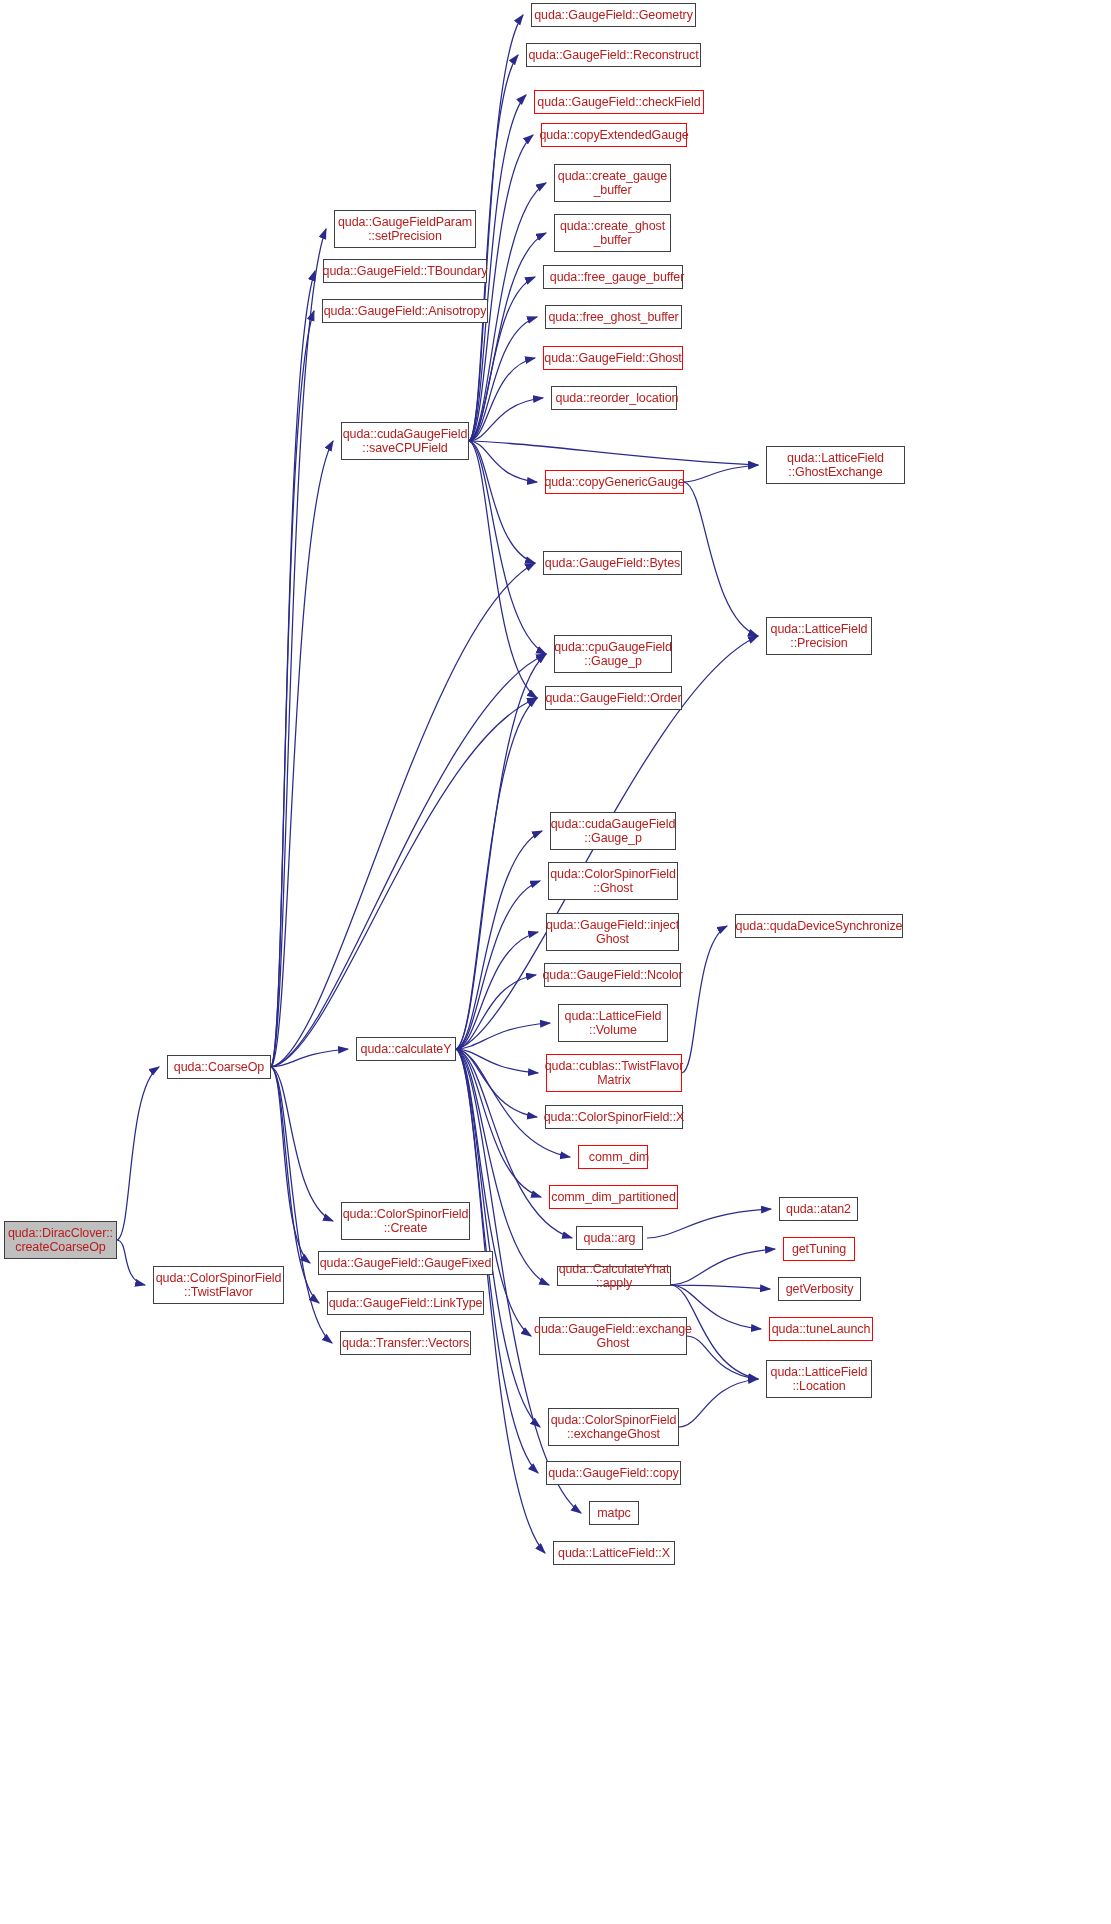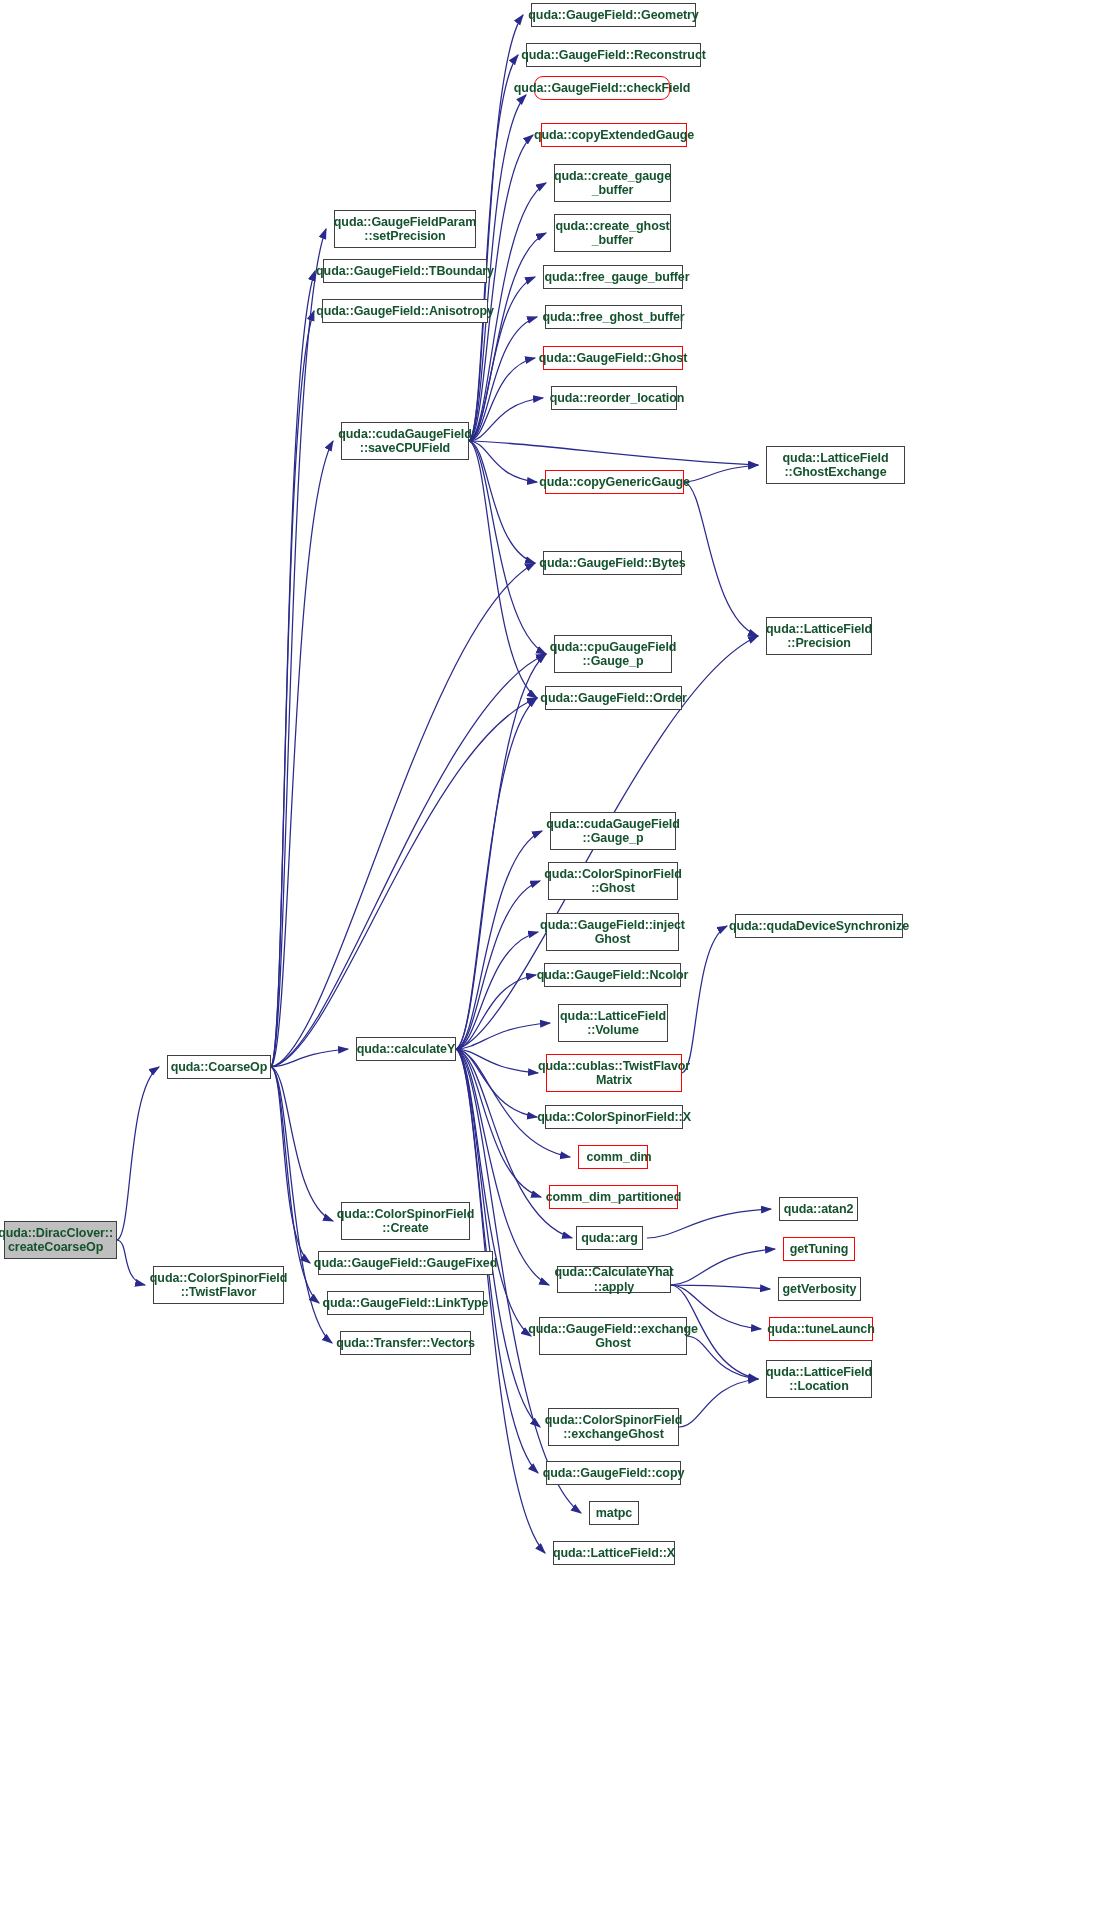--- a/index.html
+++ b/index.html
@@ -1,21 +1,21 @@
 <!DOCTYPE html>
 <html><head>
 <meta charset="utf-8">
 <style>
   html,body{margin:0;padding:0;background:#ffffff;}
   body{font-family:"Liberation Sans",sans-serif;}
   #canvas{position:relative;width:1111px;height:1924px;background:#fff;overflow:hidden;}
   svg.edges{position:absolute;left:0;top:0;width:1111px;height:1924px;pointer-events:none;}
   .node{position:absolute;box-sizing:border-box;display:flex;align-items:center;justify-content:center;
-        text-align:center;background:#ffffff;border:1px solid #404040;color:#14532d;
-        font-size:12.5px;line-height:14.5px;letter-spacing:-0.1px;white-space:pre;font-weight:bold;}
+        text-align:center;background:#ffffff;border:1px solid #404040;color:#b91c1c;
+        font-size:12.5px;line-height:14.5px;letter-spacing:-0.1px;white-space:pre;}
   .node.red{border-color:#ff0000;}
   .node.root{background:#bfbfbf;border-color:#404040;}
   .node span{display:block;padding:0 3px;}
 </style>
 </head>
 <body>
 
 <div id="canvas">
   <svg class="edges" id="edge-layer" viewBox="0 0 1111 1924" xmlns="http://www.w3.org/2000/svg">
     <defs>
@@ -80,21 +80,21 @@
         <path d="M671,1285 C699.119,1285.96 705.694,1284.6 770,1289" fill="none" stroke="#2a2a8c" stroke-width="1.25" marker-end="url(#arrow)"></path>
         <path d="M671,1285 C697.1659999999999,1286.1616 701.716,1323.676 761,1329" fill="none" stroke="#2a2a8c" stroke-width="1.25" marker-end="url(#arrow)"></path>
         <path d="M671,1285 C696.515,1287.4816 700.39,1367.626 758,1379" fill="none" stroke="#2a2a8c" stroke-width="1.25" marker-end="url(#arrow)"></path>
         <path d="M687,1336 C709.043,1337.1352 709.318,1373.797 758,1379" fill="none" stroke="#2a2a8c" stroke-width="1.25" marker-end="url(#arrow)"></path>
         <path d="M679,1427 C702.779,1425.7328 704.854,1384.808 758,1379" fill="none" stroke="#2a2a8c" stroke-width="1.25" marker-end="url(#arrow)"></path>
       </g>
   </svg>
   <div id="node-layer">
       <div class="node" style="left: 531px; top: 3px; width: 165px; height: 24px;"><span>quda::GaugeField::Geometry</span></div>
       <div class="node" style="left: 526px; top: 43px; width: 175px; height: 24px;"><span>quda::GaugeField::Reconstruct</span></div>
-      <div class="node red" style="left: 534px; top: 76px; width: 136px; height: 24px; border-radius: 9px;"><span>quda::GaugeField::checkField</span></div>
+      <div class="node red" style="left: 534px; top: 90px; width: 170px; height: 24px;"><span>quda::GaugeField::checkField</span></div>
       <div class="node red" style="left: 541px; top: 123px; width: 146px; height: 24px;"><span>quda::copyExtendedGauge</span></div>
       <div class="node" style="left: 554px; top: 164px; width: 117px; height: 38px;"><span>quda::create_gauge
 _buffer</span></div>
       <div class="node" style="left: 554px; top: 214px; width: 117px; height: 38px;"><span>quda::create_ghost
 _buffer</span></div>
       <div class="node" style="left: 543px; top: 265px; width: 140px; height: 24px; padding-left: 8px;"><span>quda::free_gauge_buffer</span></div>
       <div class="node" style="left: 545px; top: 305px; width: 137px; height: 24px;"><span>quda::free_ghost_buffer</span></div>
       <div class="node red" style="left: 543px; top: 346px; width: 140px; height: 24px;"><span>quda::GaugeField::Ghost</span></div>
       <div class="node" style="left: 551px; top: 386px; width: 126px; height: 24px; padding-left: 6px;"><span>quda::reorder_location</span></div>
       <div class="node red" style="left: 545px; top: 470px; width: 139px; height: 24px;"><span>quda::copyGenericGauge</span></div>
@@ -110,21 +110,21 @@
 Ghost</span></div>
       <div class="node" style="left: 544px; top: 963px; width: 137px; height: 24px;"><span>quda::GaugeField::Ncolor</span></div>
       <div class="node" style="left: 558px; top: 1004px; width: 110px; height: 38px;"><span>quda::LatticeField
 ::Volume</span></div>
       <div class="node red" style="left: 546px; top: 1054px; width: 136px; height: 38px;"><span>quda::cublas::TwistFlavor
 Matrix</span></div>
       <div class="node" style="left: 545px; top: 1105px; width: 138px; height: 24px;"><span>quda::ColorSpinorField::X</span></div>
       <div class="node red" style="left: 578px; top: 1145px; width: 70px; height: 24px; padding-left: 12px;"><span>comm_dim</span></div>
       <div class="node red" style="left: 549px; top: 1185px; width: 129px; height: 24px;"><span>comm_dim_partitioned</span></div>
       <div class="node" style="left: 576px; top: 1226px; width: 67px; height: 24px;"><span>quda::arg</span></div>
-      <div class="node" style="left: 557px; top: 1266px; width: 114px; height: 27px;"><span>quda::CalculateYhat
+      <div class="node" style="left: 557px; top: 1266px; width: 114px; height: 20px;"><span>quda::CalculateYhat
 ::apply</span></div>
       <div class="node" style="left: 539px; top: 1317px; width: 148px; height: 38px;"><span>quda::GaugeField::exchange
 Ghost</span></div>
       <div class="node" style="left: 548px; top: 1408px; width: 131px; height: 38px;"><span>quda::ColorSpinorField
 ::exchangeGhost</span></div>
       <div class="node" style="left: 546px; top: 1461px; width: 135px; height: 24px;"><span>quda::GaugeField::copy</span></div>
       <div class="node" style="left: 589px; top: 1501px; width: 50px; height: 24px;"><span>matpc</span></div>
       <div class="node" style="left: 553px; top: 1541px; width: 122px; height: 24px;"><span>quda::LatticeField::X</span></div>
       <div class="node" style="left: 334px; top: 210px; width: 142px; height: 38px;"><span>quda::GaugeFieldParam
 ::setPrecision</span></div>

